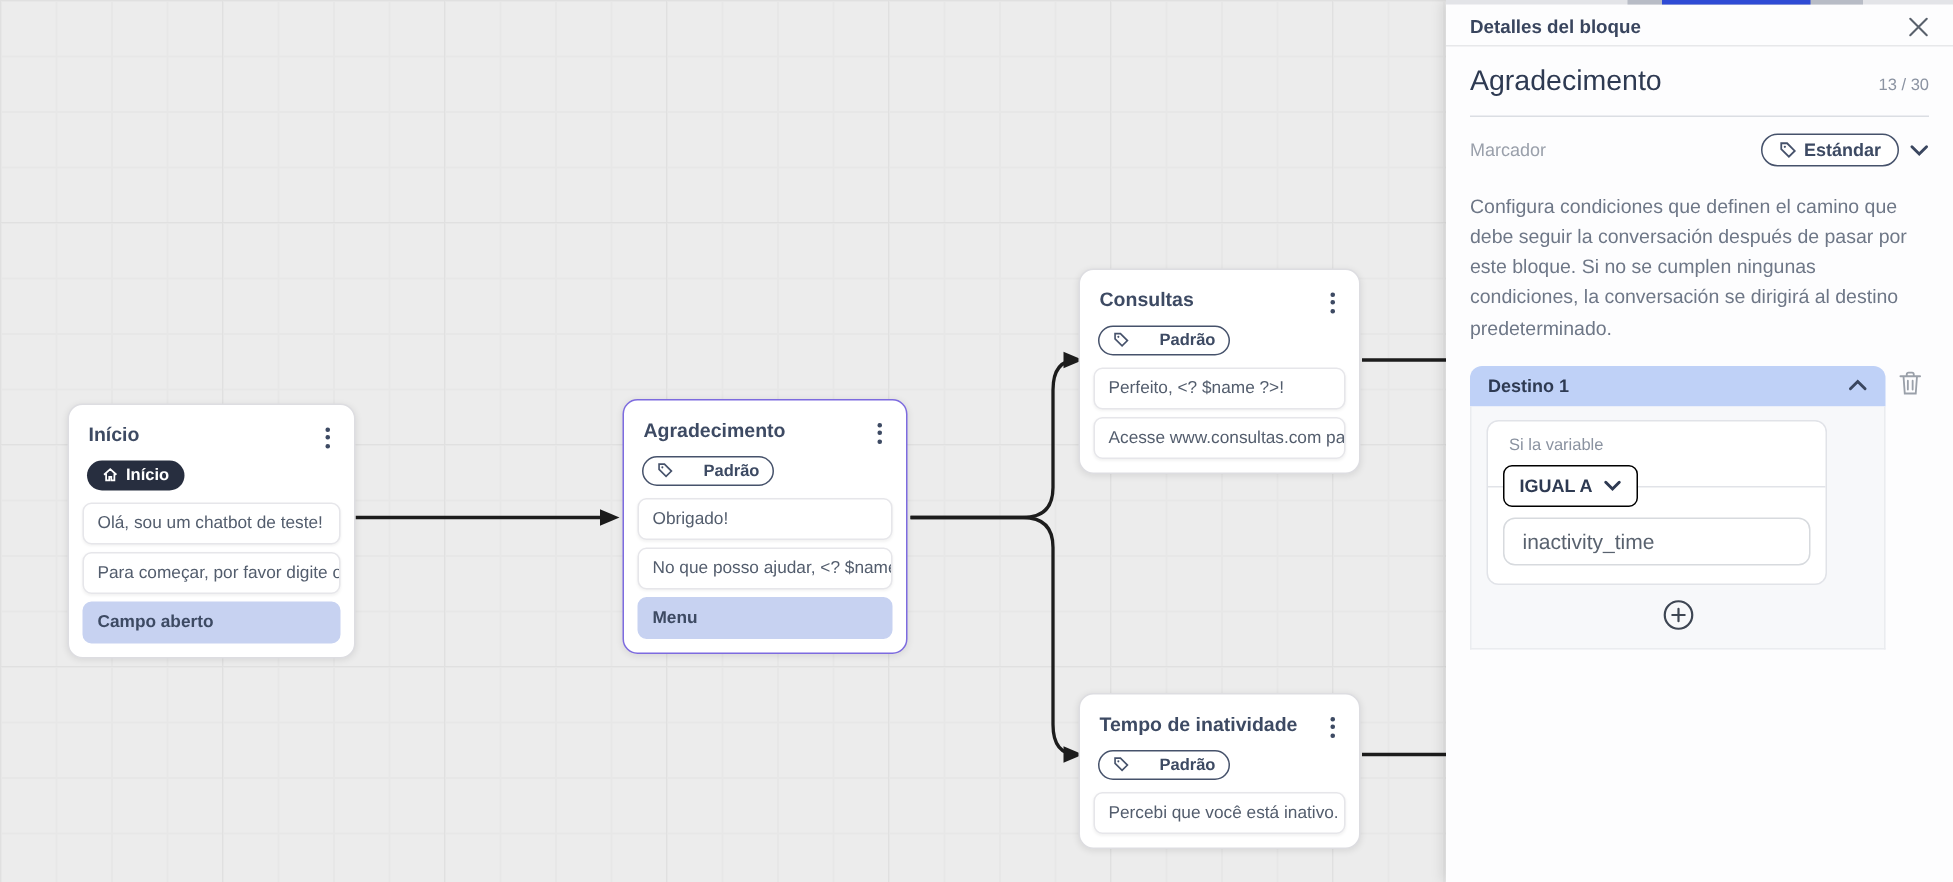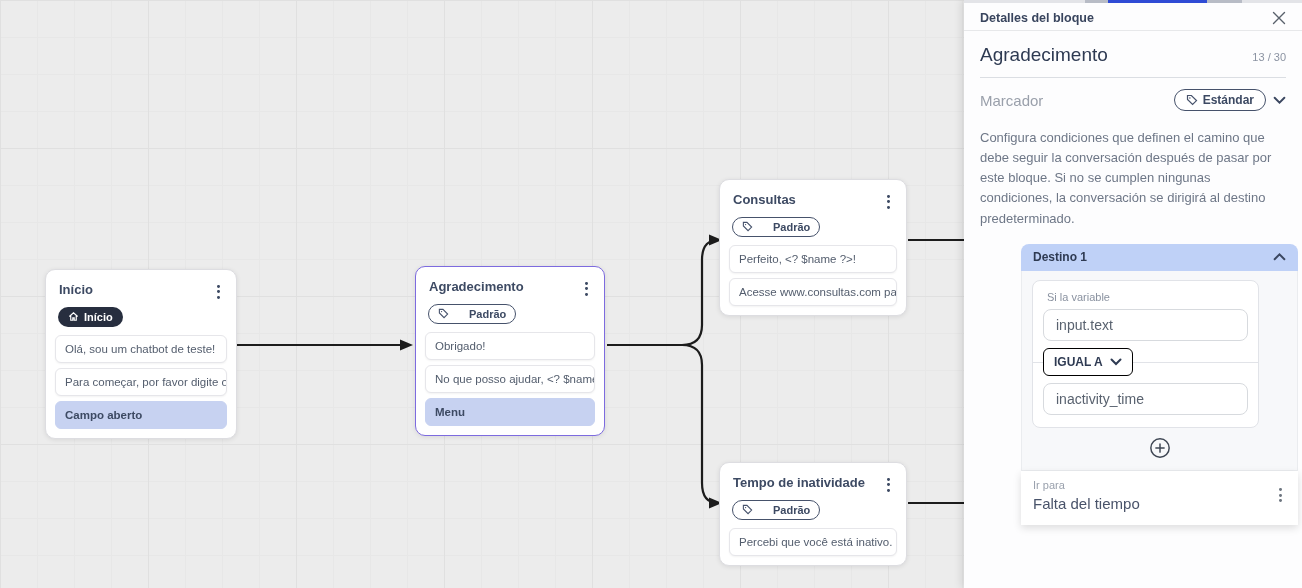--- a/index.html
+++ b/index.html
@@ -50,35 +50,35 @@
   .titlebar{height:31px;display:flex;align-items:center;justify-content:space-between;
     padding:5px 16px 0;border-bottom:1px solid #e7e8ea;}
   .titlebar-label{font-size:12.5px;font-weight:600;color:#39455e;}
   .close-btn{cursor:pointer;display:flex;align-items:center;}
   .name-row{margin:13px 16px 0;padding-bottom:11px;border-bottom:1px solid #dbdee3;
     display:flex;justify-content:space-between;align-items:flex-end;}
   .block-name{border:none;outline:none;background:transparent;font-family:inherit;
     font-size:19px;color:#2e3a52;font-weight:500;width:210px;}
   .char-count{font-size:11px;color:#8b93a2;padding-bottom:3px;}
   .marker-row{margin:11px 16px 0;display:flex;justify-content:space-between;align-items:center;}
-  .marker-label{font-size:15px;color:#9aa0ab;}
+  .marker-label{font-size:12px;color:#9aa0ab;}
   .marker-right{display:flex;align-items:center;gap:7px;justify-content:center;}
   .pill-outline{display:inline-flex;align-items:center;gap:5px;border:1.2px solid #46526b;border-radius:999px;
     padding:3px 11px;font-size:12px;font-weight:bold;color:var(--navy);background:#fff;cursor:pointer;}
   .tabs-row{margin-top:13px;display:flex;align-items:flex-end;gap:26px;padding:0 16px;border-bottom:1px solid #e4e6e9;}
   .tab{font-size:13px;font-weight:bold;color:#3b4760;padding:4px 2px 11px;cursor:pointer;display:flex;align-items:center;gap:6px;
     border-bottom:3px solid transparent;margin-bottom:-1px;}
   .tab.active{border-bottom-color:var(--accent);}
   .tab-badge{background:var(--lavender);color:#4c55d8;font-size:11px;font-weight:bold;
     border-radius:999px;padding:1px 6px;line-height:14px;}
   .tabs-kebab{margin-left:auto;margin-bottom:9px;}
   .panel-body{padding:17px 16px 0;}
   .description{font-size:13px;line-height:1.55;color:#6e7787;max-width:300px;}
   .dest-row{display:flex;align-items:flex-start;gap:9px;margin-top:15px;}
-  .dest-card{flex:0 0 277px;margin-left:41px;}
+  .dest-card{flex:0 0 277px;}
   .dest-head{background:var(--destheader);border-radius:8px 8px 0 0;padding:6px 12px 7px;
     display:flex;justify-content:space-between;align-items:center;cursor:pointer;}
   .dest-head-label{font-size:12px;font-weight:bold;color:#2e3a52;}
   .dest-body{background:#f7f8fa;border:1px solid #eaecef;border-top:none;padding:9px 0 8px;}
   .cond-box{background:#fff;border:1px solid #e1e3e8;border-radius:8px;margin:0 38px 0 10px;padding:8px 10px 12px;}
   .cond-label{font-size:11px;color:#8a92a0;margin:2px 0 6px 4px;}
   .field{width:100%;height:32px;border:1px solid #d7dade;border-radius:8px;background:#fff;
     font-family:inherit;font-size:14px;color:#59626f;padding:0 12px;outline:none;}
   .op-row{position:relative;margin:7px 0;height:28px;display:flex;align-items:center;}
   .op-row .divider{position:absolute;left:-10px;right:-10px;top:50%;border-top:1px solid #e1e3e8;}
@@ -244,52 +244,40 @@
         <div class="dest-card">
           <div class="dest-head">
             <span class="dest-head-label">Destino 1</span>
             <svg viewBox="0 0 12 8" width="13" height="9">
                 <path d="M1.5 6.5 6 2 10.5 6.5" fill="none" stroke="#3b4760" stroke-width="1.8" stroke-linecap="round"></path>
               </svg>
           </div>
           <div class="dest-body">
             <div class="cond-box">
               <div class="cond-label">Si la variable</div>
-              <input class="field" readonly="" value="input.text" style="">
               <div class="op-row">
                 <span class="divider"></span>
                 <span class="op-btn">
                   <span>IGUAL A</span>
                   <svg viewBox="0 0 12 8" width="12" height="8">
                       <path d="M1.5 1.5 6 6 10.5 1.5" fill="none" stroke="#2e3a52" stroke-width="2" stroke-linecap="round"></path>
                     </svg>
                 </span>
               </div>
               <input class="field" readonly="" value="inactivity_time" style="">
             </div>
             <div class="plus-wrap">
               <span class="plus-btn">
                 <svg viewBox="0 0 24 24" width="22" height="22">
                     <circle cx="12" cy="12" r="10" fill="none" stroke="#3e4653" stroke-width="1.6"></circle>
                     <path d="M12 7.5v9 M7.5 12h9" stroke="#3e4653" stroke-width="1.6" stroke-linecap="round"></path>
                   </svg>
               </span>
             </div>
           </div>
-          <div class="dest-footer">
-            <span>
-              <div class="goto-label">Ir para</div>
-              <div class="goto-value">Falta del tiempo</div>
-            </span>
-            <span class="kebab gray">
-                <i></i>
-                <i></i>
-                <i></i>
-              </span>
-          </div>
         </div>
         <span class="trash-btn">
           <svg viewBox="0 0 16 18" width="15" height="17">
               <path d="M1 4h14 M5.5 4V2.7a1.2 1.2 0 0 1 1.2-1.2h2.6a1.2 1.2 0 0 1 1.2 1.2V4 M3.2 4l.9 12.3h7.8L12.8 4 M6.3 7.2v6.3 M9.7 7.2v6.3" fill="none" stroke="#9aa0a9" stroke-width="1.3" stroke-linecap="round"></path>
             </svg>
         </span>
       </div>
 
     </div>
   </aside>

